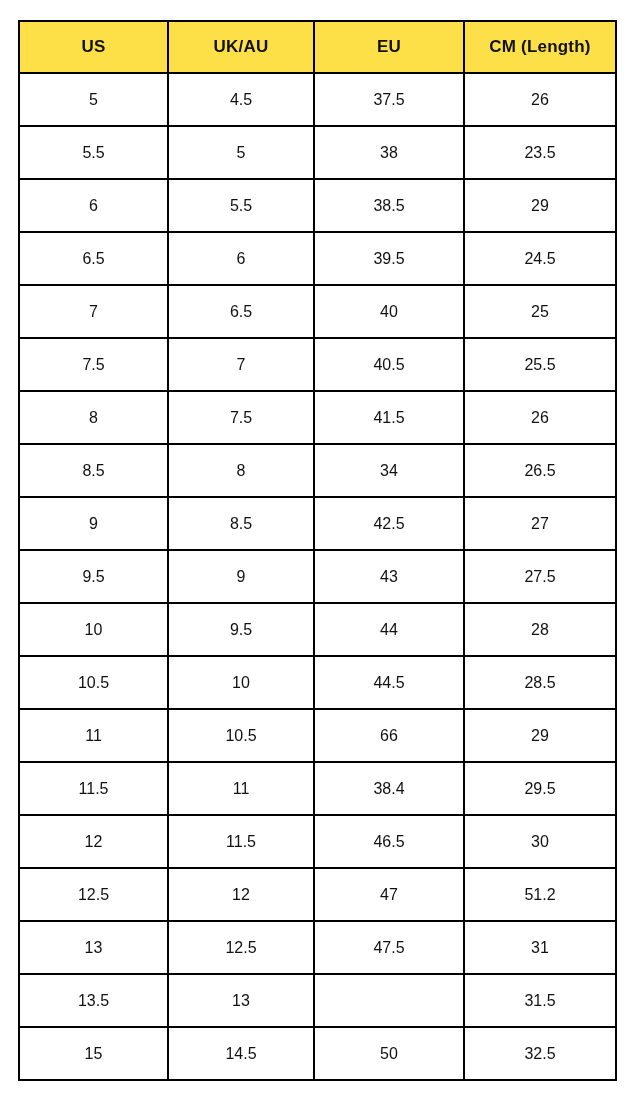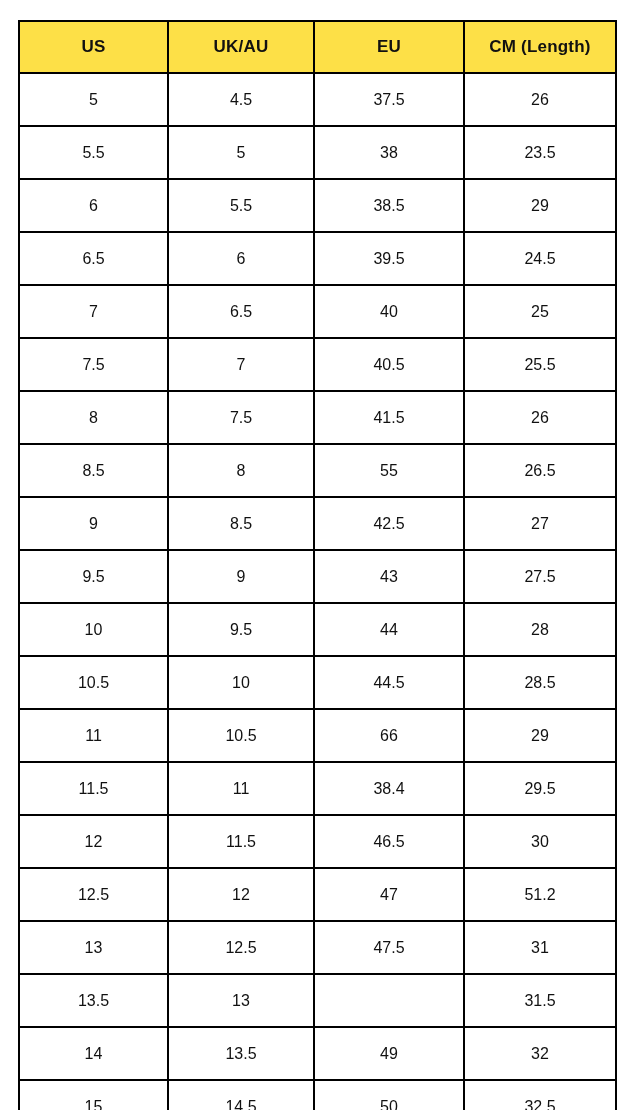--- a/index.html
+++ b/index.html
@@ -117,21 +117,21 @@
         </tr>
         <tr>
           <td>8</td>
           <td>7.5</td>
           <td>41.5</td>
           <td>26</td>
         </tr>
         <tr>
           <td>8.5</td>
           <td>8</td>
-          <td>55</td>
+          <td>34</td>
           <td>26.5</td>
         </tr>
         <tr>
           <td>9</td>
           <td>8.5</td>
           <td>42.5</td>
           <td>27</td>
         </tr>
         <tr>
           <td>9.5</td>
@@ -179,26 +179,20 @@
           <td>13</td>
           <td>12.5</td>
           <td>47.5</td>
           <td>31</td>
         </tr>
         <tr>
           <td>13.5</td>
           <td>13</td>
           <td class="blank"></td>
           <td>31.5</td>
-        </tr>
-        <tr>
-          <td>14</td>
-          <td>13.5</td>
-          <td>49</td>
-          <td>32</td>
         </tr>
         <tr>
           <td>15</td>
           <td>14.5</td>
           <td>50</td>
           <td>32.5</td>
         </tr>
       </tbody>
   </table>
 </div>

